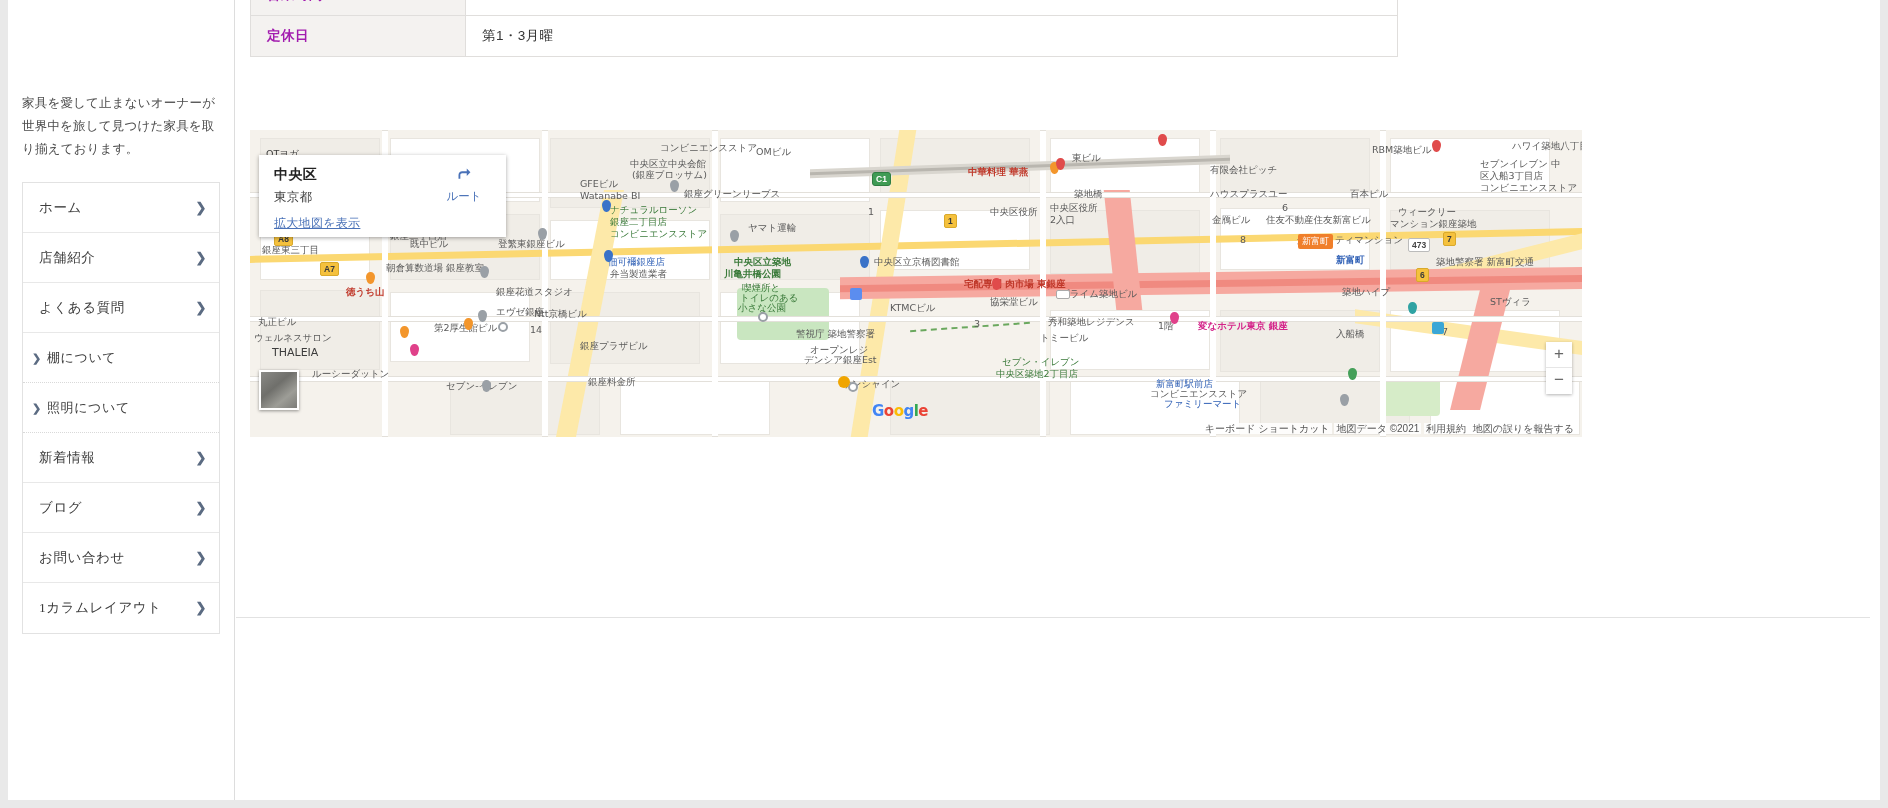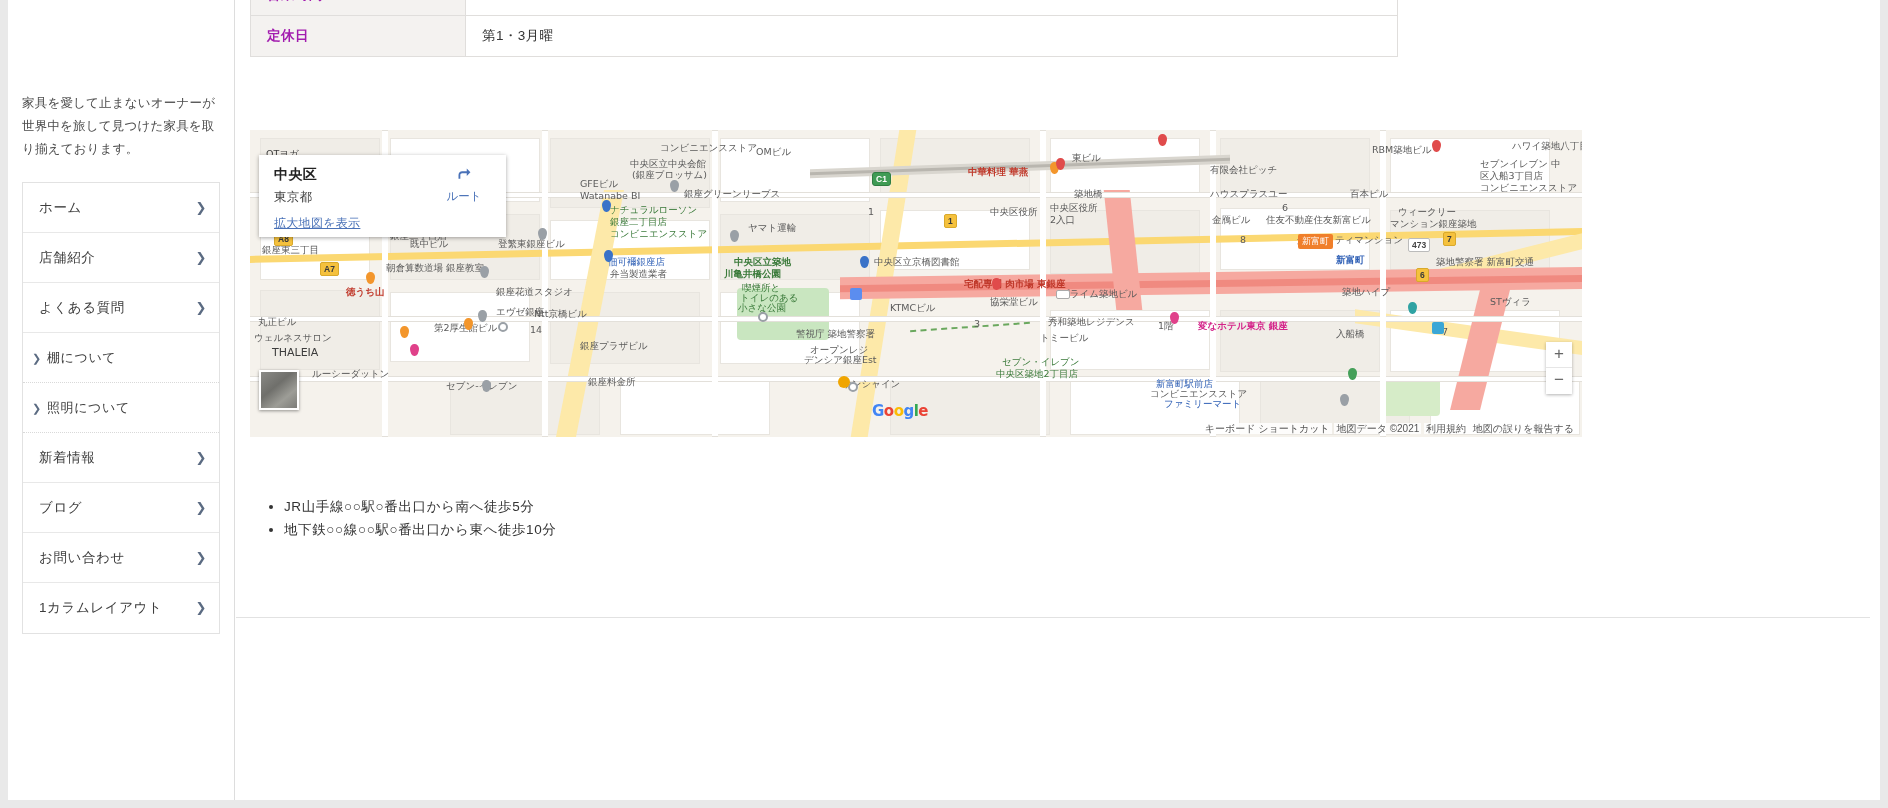--- a/index.html
+++ b/index.html
@@ -84,20 +84,21 @@
     height: 50px;
     line-height: 50px;
     padding: 0 28px 0 16px;
     border-bottom: 1px solid #e8e8e8;
     font-size: 13.5px;
     color: #3d3d3d;
     letter-spacing: 0.6px;
     cursor: pointer;
     white-space: nowrap;
     overflow: hidden;
+    font-family: Liberation Serif, serif;
   }
   .nav-item:last-child { border-bottom: none; }
   .nav-item .chev {
     position: absolute;
     right: 12px; top: 50%;
     transform: translateY(-50%);
     color: #5b6b82;
     font-size: 13px;
     font-weight: bold;
   }
@@ -684,21 +685,17 @@
 
         <div class="attrib">
           <span>キーボード ショートカット</span>
           <span>地図データ ©2021</span>
           <span>利用規約</span>
           <span>地図の誤りを報告する</span>
         </div>
       </div>
 
 
-      <ul class="bullets">
-        <li>JR山手線○○駅○番出口から南へ徒歩5分</li>
-        <li>地下鉄○○線○○駅○番出口から東へ徒歩10分</li>
-      </ul>
 
       <div class="hr-bottom"></div>
     </main>
   </div>
 </div>
 
 </body></html>

